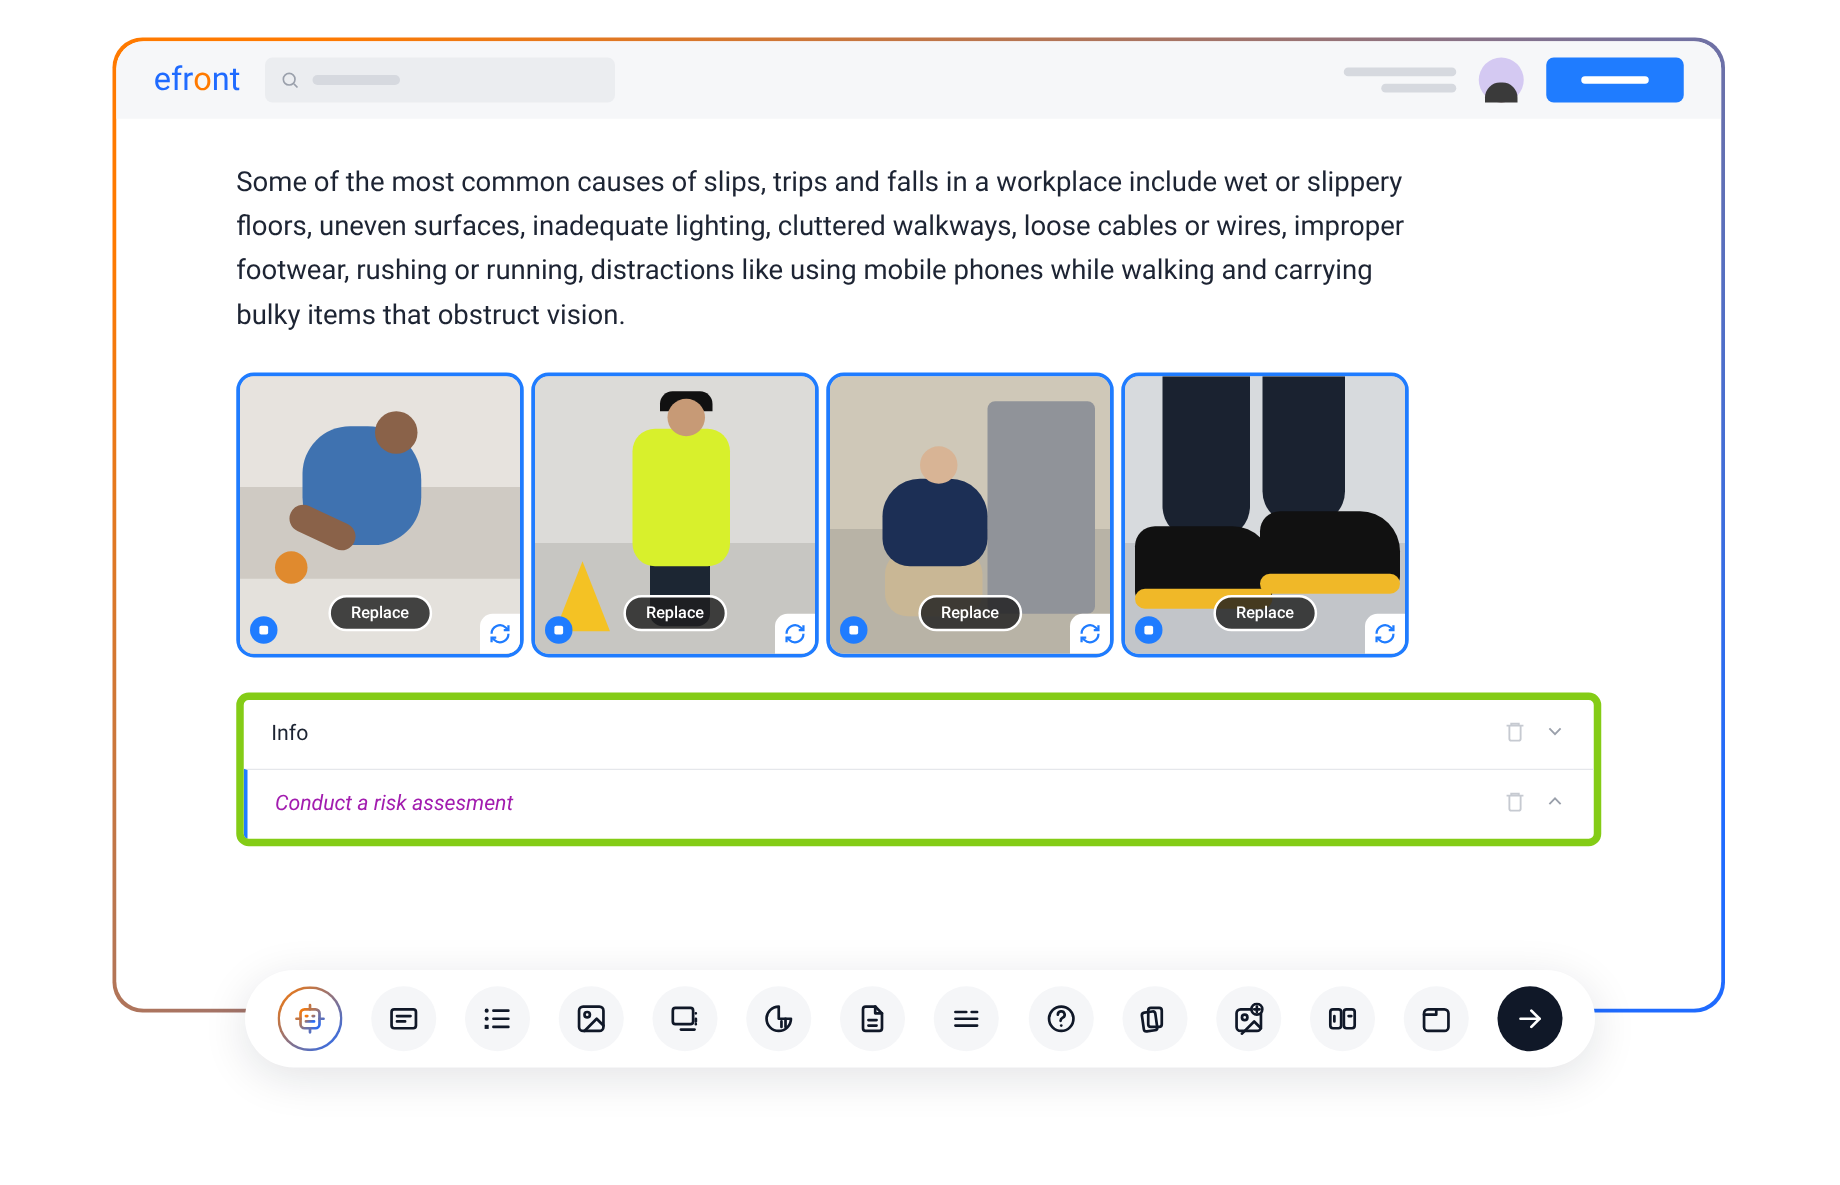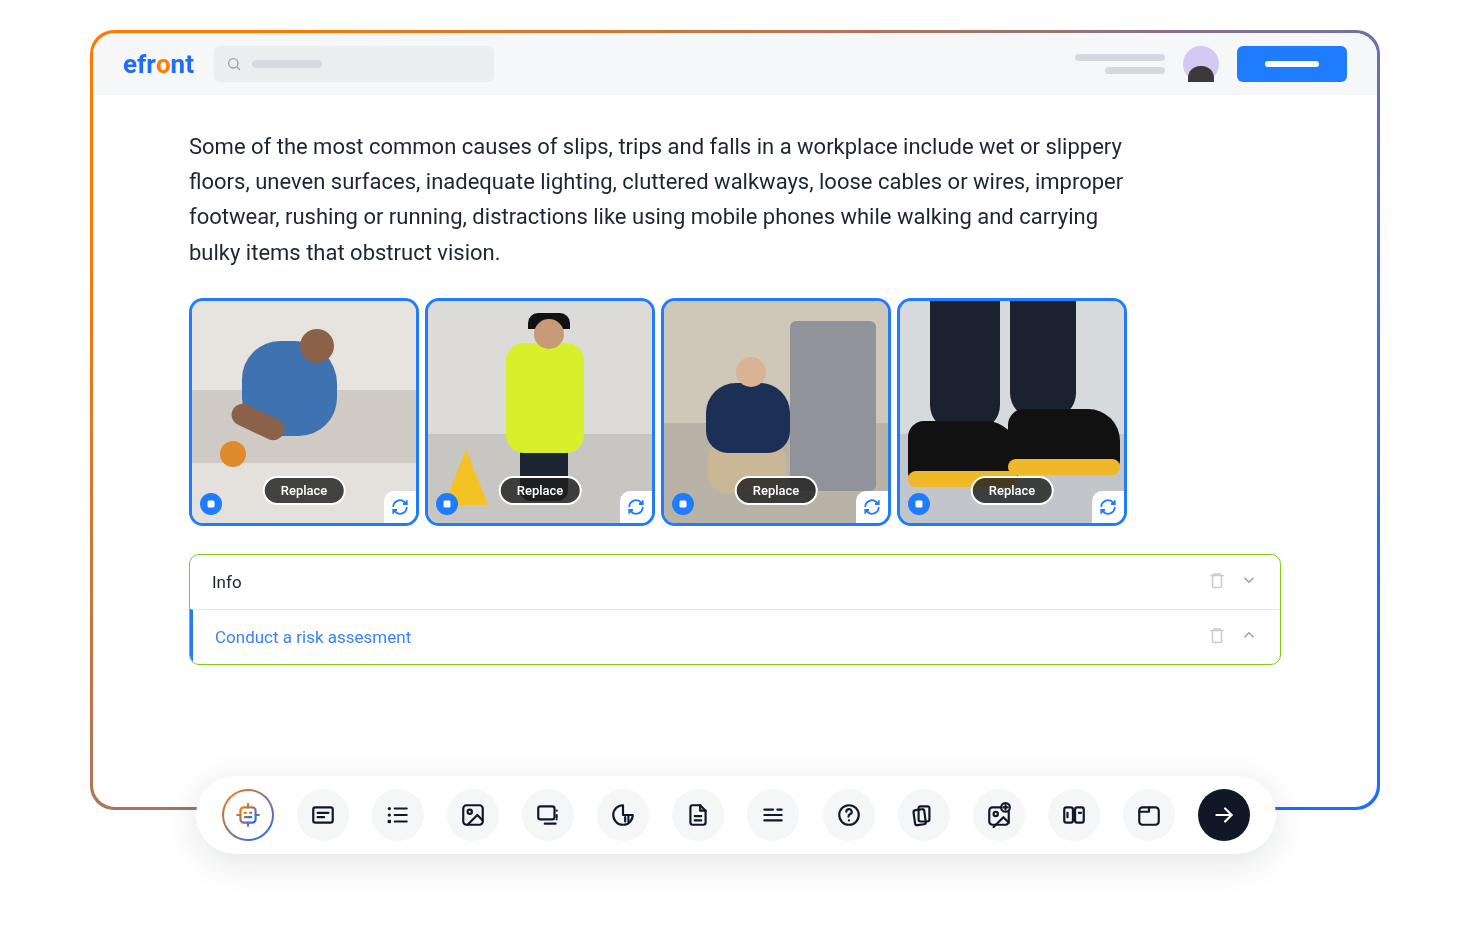--- a/index.html
+++ b/index.html
@@ -1,21 +1,21 @@
 <!DOCTYPE html>
 <html><head>
 <meta charset="utf-8">
 <style>
   *{box-sizing:border-box;margin:0;padding:0;font-family:-apple-system,BlinkMacSystemFont,"Segoe UI",Roboto,Arial,sans-serif;}
   body{background:#fff;width:1472px;height:948px;overflow:hidden;position:relative;padding:30px 90px 0 90px;}
   .window{position:relative;width:1290px;height:780px;border-radius:24px;padding:3px;
     background:linear-gradient(135deg,#ff7a00 0%,#ff7a00 8%,#1f6bff 92%,#1f6bff 100%);}
   .window-inner{background:#fff;border-radius:22px;width:100%;height:100%;overflow:hidden;}
   .topbar{height:62px;background:#f6f7f9;display:flex;align-items:center;padding:0 30px;gap:20px;}
-  .logo{font-size:26px;font-weight:700;color:#1f6bff;display:flex;align-items:center;}
+  .logo{font-size:26px;font-weight:400;color:#1f6bff;display:flex;align-items:center;}
   .logo .o{color:#ff7a00;}
   .search{height:36px;width:280px;background:#ebedf0;border-radius:6px;display:flex;align-items:center;padding:0 12px;gap:10px;}
   .search svg{width:16px;height:16px;fill:none;stroke:#9aa0ab;stroke-width:2;}
   .search .ph{height:8px;width:70px;background:#d6d9df;border-radius:4px;}
   .topbar .spacer{flex:1;}
   .userarea{display:flex;align-items:center;gap:18px;}
   .userlines{display:flex;flex-direction:column;gap:6px;align-items:flex-end;}
   .userlines div{height:7px;background:#d6d9df;border-radius:4px;}
   .userlines div:first-child{width:90px;}
   .userlines div:last-child{width:60px;}
@@ -60,26 +60,26 @@
   .c3 .head{left:72px;top:56px;width:30px;height:30px;background:#d8b495;}
   .c3 .pants{position:absolute;left:44px;top:140px;width:78px;height:52px;background:#c9b795;border-radius:18px;}
   
   .c4 .leg{position:absolute;left:30px;top:0;width:70px;height:130px;background:#1a2230;border-radius:0 0 26px 26px;}
   .c4 .leg2{position:absolute;left:110px;top:0;width:66px;height:118px;background:#1a2230;border-radius:0 0 26px 26px;}
   .c4 .boot1{position:absolute;left:8px;top:120px;width:110px;height:62px;background:#111;border-radius:16px 32px 10px 10px;}
   .c4 .boot2{position:absolute;left:108px;top:108px;width:112px;height:62px;background:#111;border-radius:16px 32px 10px 10px;}
   .c4 .sole1{position:absolute;left:8px;top:170px;width:110px;height:16px;background:#f0b828;border-radius:8px;}
   .c4 .sole2{position:absolute;left:108px;top:158px;width:112px;height:16px;background:#f0b828;border-radius:8px;}
 
-  .accordion{margin:28px 0 0 0;border:1px solid #84cc16;border-radius:10px;overflow:hidden;}
+  .accordion{margin:28px 0 0 0;border:6px solid #84cc16;border-radius:10px;overflow:hidden;}
   .acc-item{border-top:1px solid #e5e7eb;}
   .acc-item:first-child{border-top:none;}
   .acc-head{display:flex;align-items:center;padding:16px 22px;gap:14px;font-size:17px;}
   .acc-head .title{flex:1;color:#1d2433;}
-  .acc-head.active .title{color:#3b82f6;}
+  .acc-head.active .title{color:#a21caf;font-style:italic;}
   .acc-item.open{border-left:3px solid #1f7cff;}
   .acc-head svg{width:18px;height:18px;fill:none;stroke:#9aa0ab;stroke-width:2;}
   .trash svg{stroke:#c6cad1;}
   .acc-body{padding:4px 22px 20px 22px;font-size:17px;line-height:1.6;color:#1d2433;}
 
   .toolbar{position:absolute;left:50%;transform:translateX(-50%);bottom:94px;width:1080px;height:78px;background:#fff;border-radius:40px;box-shadow:0 8px 36px rgba(16,24,40,.12);display:flex;align-items:center;justify-content:space-between;padding:0 26px;}
   .tbtn{width:52px;height:52px;border-radius:50%;background:#f5f6f8;display:flex;align-items:center;justify-content:center;}
   .tbtn svg{width:26px;height:26px;fill:none;stroke:#101828;stroke-width:2;stroke-linecap:round;stroke-linejoin:round;}
   .tbtn.ai{background:#fff;border:2px solid transparent;background-image:linear-gradient(#fff,#fff),linear-gradient(135deg,#ff7a00,#1f6bff);background-origin:border-box;background-clip:content-box,border-box;}
   .tbtn.ai svg{stroke:url(#aigrad);}

